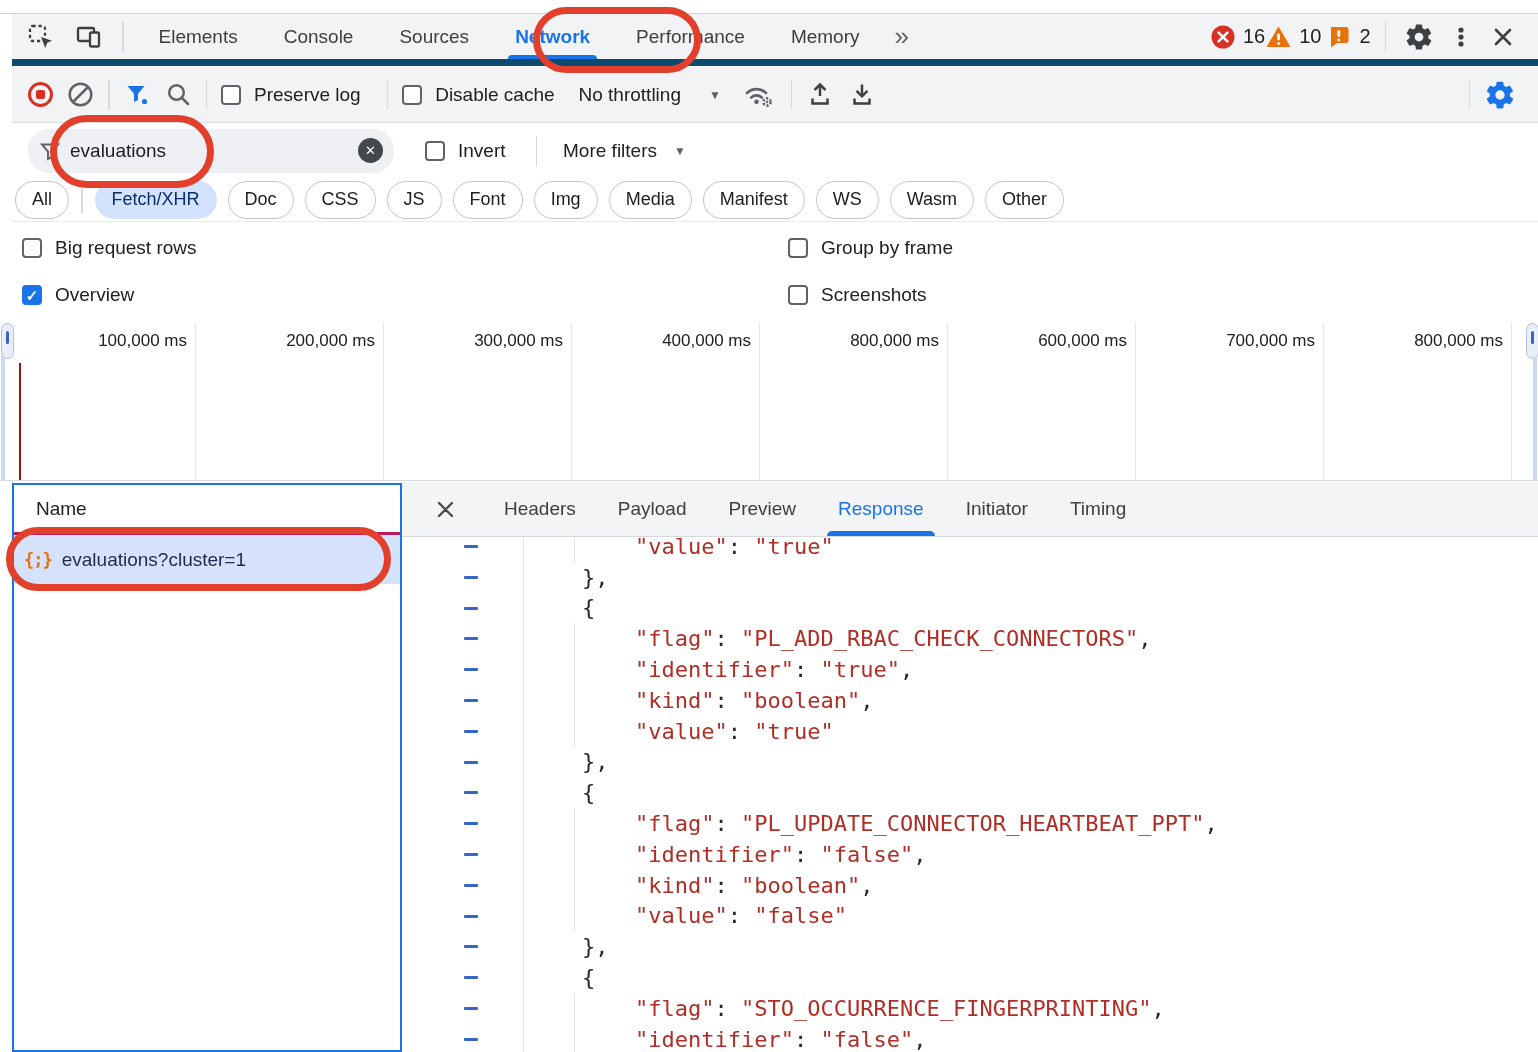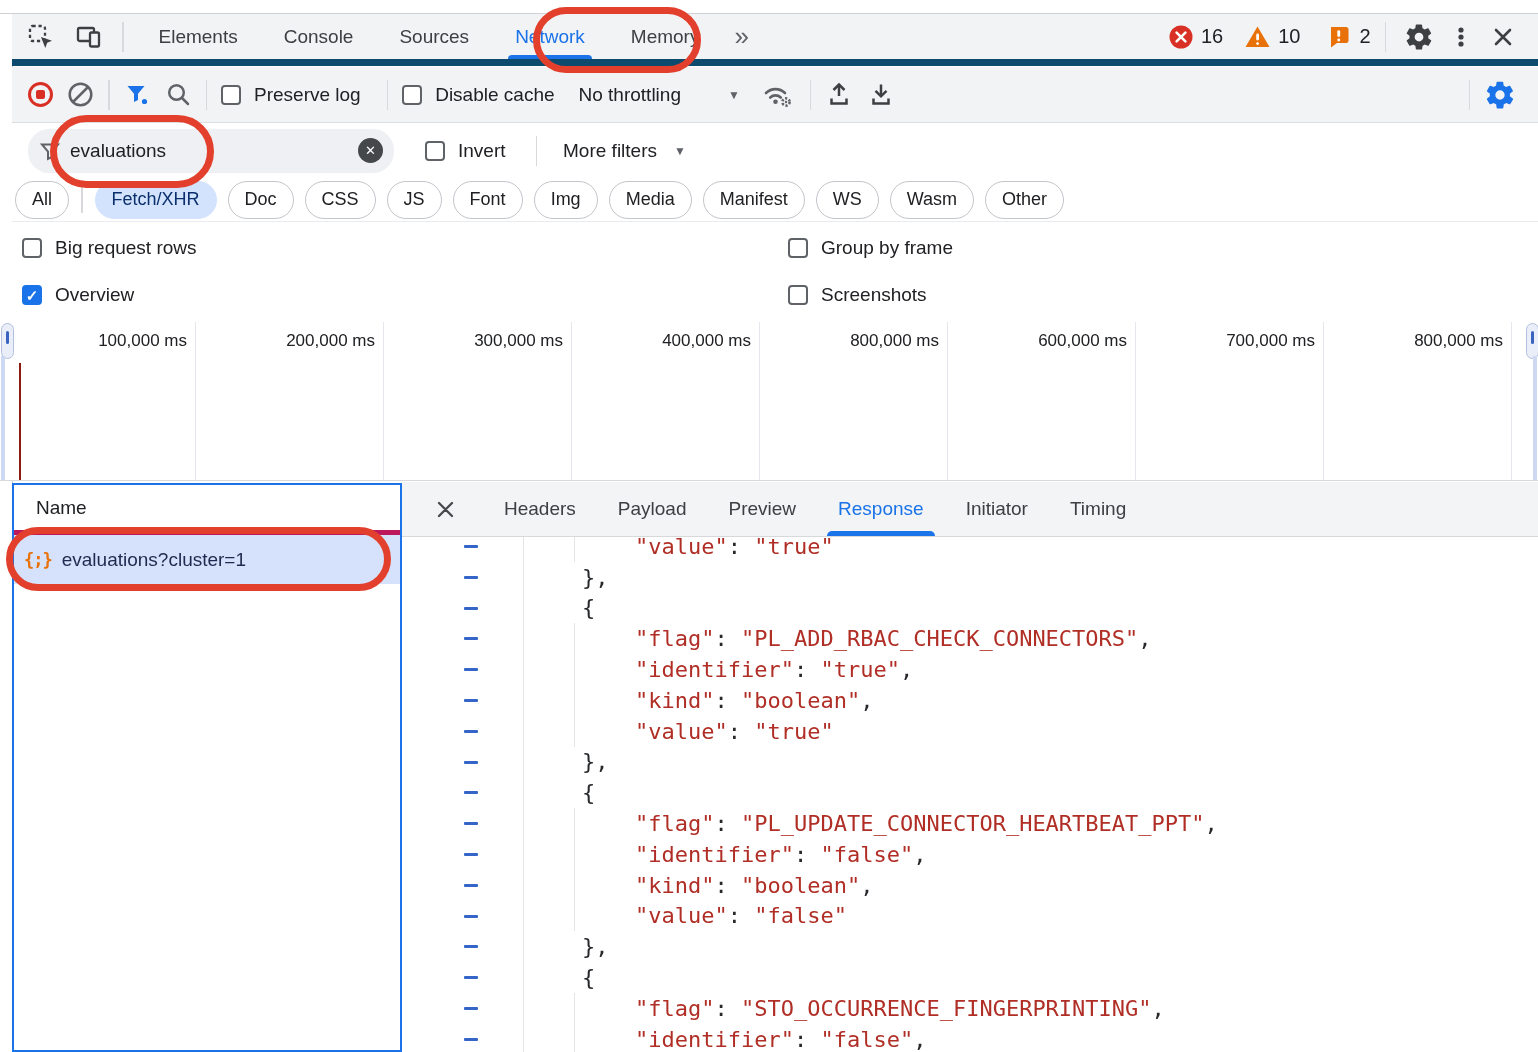--- a/index.html
+++ b/index.html
@@ -22,42 +22,42 @@
   #top-border{position:absolute;left:0;top:13px;width:1538px;height:1px;background:#cfd1d4}
   #left-border{position:absolute;left:12px;top:13px;width:1px;height:470px;background:#c9cbce}
 
   
   #row-tabs{position:absolute;left:12px;top:14px;right:0;height:52px;background:#f2f3f5;
     border-bottom:7px solid #0c4a6e;display:flex;align-items:center;padding:0 12px 0 12px}
   #row-tabs .icon-btn{width:34px;height:34px}
   #main-tabs{display:flex;align-items:center;height:100%;margin-left:6px}
   .main-tab{position:relative;height:100%;display:flex;align-items:center;padding:0 23px;
     font-size:19px;color:var(--ink2);cursor:default;white-space:nowrap}
-  .main-tab.sel{color:var(--accent);font-weight:400}
+  .main-tab.sel{color:var(--accent);font-weight:700}
   .main-tab.sel::after{content:"";position:absolute;left:16px;right:16px;bottom:0;height:4px;
     border-radius:4px 4px 0 0;background:var(--accent)}
   .more-tabs{font-size:26px;color:var(--ink3);margin-left:6px;padding:0 6px}
-  #badges{margin-left:auto;display:flex;align-items:center;gap:21px}
+  #badges{margin-left:auto;display:flex;align-items:center;gap:0}
   .badge{display:flex;align-items:center;gap:7px}
   .badge .cnt{font-size:20px;color:var(--ink)}
   #win-controls{display:flex;align-items:center;gap:8px;margin-left:14px;padding-right:6px}
 
   
   #row-net{position:absolute;left:12px;top:67px;right:0;height:56px;background:#f2f3f5;
     border-bottom:1px solid #dcdee1;display:flex;align-items:center;padding:0 16px;gap:14px}
   .rec-outer{width:25px;height:25px;border:3px solid #d93025;border-radius:50%;
     display:flex;align-items:center;justify-content:center}
   .rec-inner{width:9px;height:9px;background:#d93025;border-radius:2px}
   .cb{display:flex;align-items:center;gap:13px;cursor:default}
   .cb .box{width:20px;height:20px;border:2.2px solid var(--ink3);border-radius:4px;background:#fff;
     display:flex;align-items:center;justify-content:center;flex:0 0 auto}
   .cb .box.on{background:var(--accent);border-color:var(--accent)}
   .cb .box.on::after{content:"✓";color:#fff;font-size:15px;font-weight:bold;line-height:1}
   .cb .lbl{font-size:19px;color:var(--ink)}
-  #throttle{display:flex;align-items:center;gap:47px;margin-left:10px}
+  #throttle{display:flex;align-items:center;gap:28px;margin-left:10px}
   #throttle .val{font-size:19px;color:var(--ink)}
   .caret{font-size:12px;color:var(--ink3)}
 
   
   #row-filter{position:absolute;left:12px;top:123px;right:0;height:55px;background:#fff;
     display:flex;align-items:center;padding:0 16px}
   #filter-pill{width:366px;height:44px;border-radius:21px;background:#eef0f3;display:flex;
     align-items:center;padding:0 11px;gap:9px}
   #filter-pill .q{font-size:19px;color:var(--ink);flex:1}
   .clear-circle{width:25px;height:25px;border-radius:50%;background:#45484b;color:#fff;
@@ -87,21 +87,21 @@
     font-size:17px;color:var(--ink)}
   #tl-event-line{position:absolute;width:2px;top:41px;height:118px}
   .tl-grip{position:absolute;top:1px;width:13px;height:36px;background:#e9eef9;
     border:1.5px solid #b3bfdc;border-radius:7px}
   .tl-grip .bar{position:absolute;left:4px;top:7px;width:2.5px;height:13px;background:#3a63c2;border-radius:2px}
   .tl-shade{position:absolute;top:34px;width:4px;height:125px;background:#cdd9f2}
 
   
   #requests{position:absolute;left:12px;top:483px;width:390px;height:569px;background:#fff;
     border:2px solid var(--accent)}
-  #requests .hdr{height:50px;border-bottom:5px solid #be185d;display:flex;align-items:center;
+  #requests .hdr{height:50px;border-bottom:3px solid #be185d;display:flex;align-items:center;
     padding-left:22px;font-size:19px;color:var(--ink);background:#fff}
   .req-row{height:49px;display:flex;align-items:center;gap:10px;padding-left:10px;font-size:19px}
   .req-row.sel{background:#d6e2fc;color:#1e2a4e}
   .json-ic{font-family:"DejaVu Sans Mono",monospace;font-size:17px;font-weight:bold;
     color:#e8710a;letter-spacing:-1px}
 
   #detail{position:absolute;left:402px;top:482px;right:0;bottom:0;background:#fff}
   #detail-tabs{height:55px;background:#f3f4f6;border-bottom:1px solid #d6d8da;display:flex;
     align-items:center;padding-left:32px}
   #detail-tabs .x{margin-right:26px}
@@ -148,20 +148,21 @@
       <rect x="3" y="5" width="16" height="13" rx="1.5" fill="none" stroke="#3c4043" stroke-width="2.3"></rect>
       <rect x="15" y="9.5" width="9" height="14" rx="1.5" fill="#f2f3f5" stroke="#3c4043" stroke-width="2.3"></rect>
     </svg>
   </span>
   <span class="vsep" style="margin:0 6px 0 16px"></span>
   <nav id="main-tabs">
       <div class="main-tab">Elements</div>
       <div class="main-tab">Console</div>
       <div class="main-tab">Sources</div>
       <div class="main-tab sel">Network</div>
+      <div class="main-tab">Performance</div>
       <div class="main-tab">Memory</div>
     </nav>
   <span class="more-tabs">»</span>
   <div id="badges">
     <span class="badge">
       <span>
         <svg width="26" height="26" viewBox="0 0 26 26">
           <circle cx="13" cy="13" r="11.5" fill="#d93025"></circle>
           <path d="M8.6 8.6 L17.4 17.4 M17.4 8.6 L8.6 17.4" stroke="#fff" stroke-width="2.6" stroke-linecap="round"></path>
         </svg>

